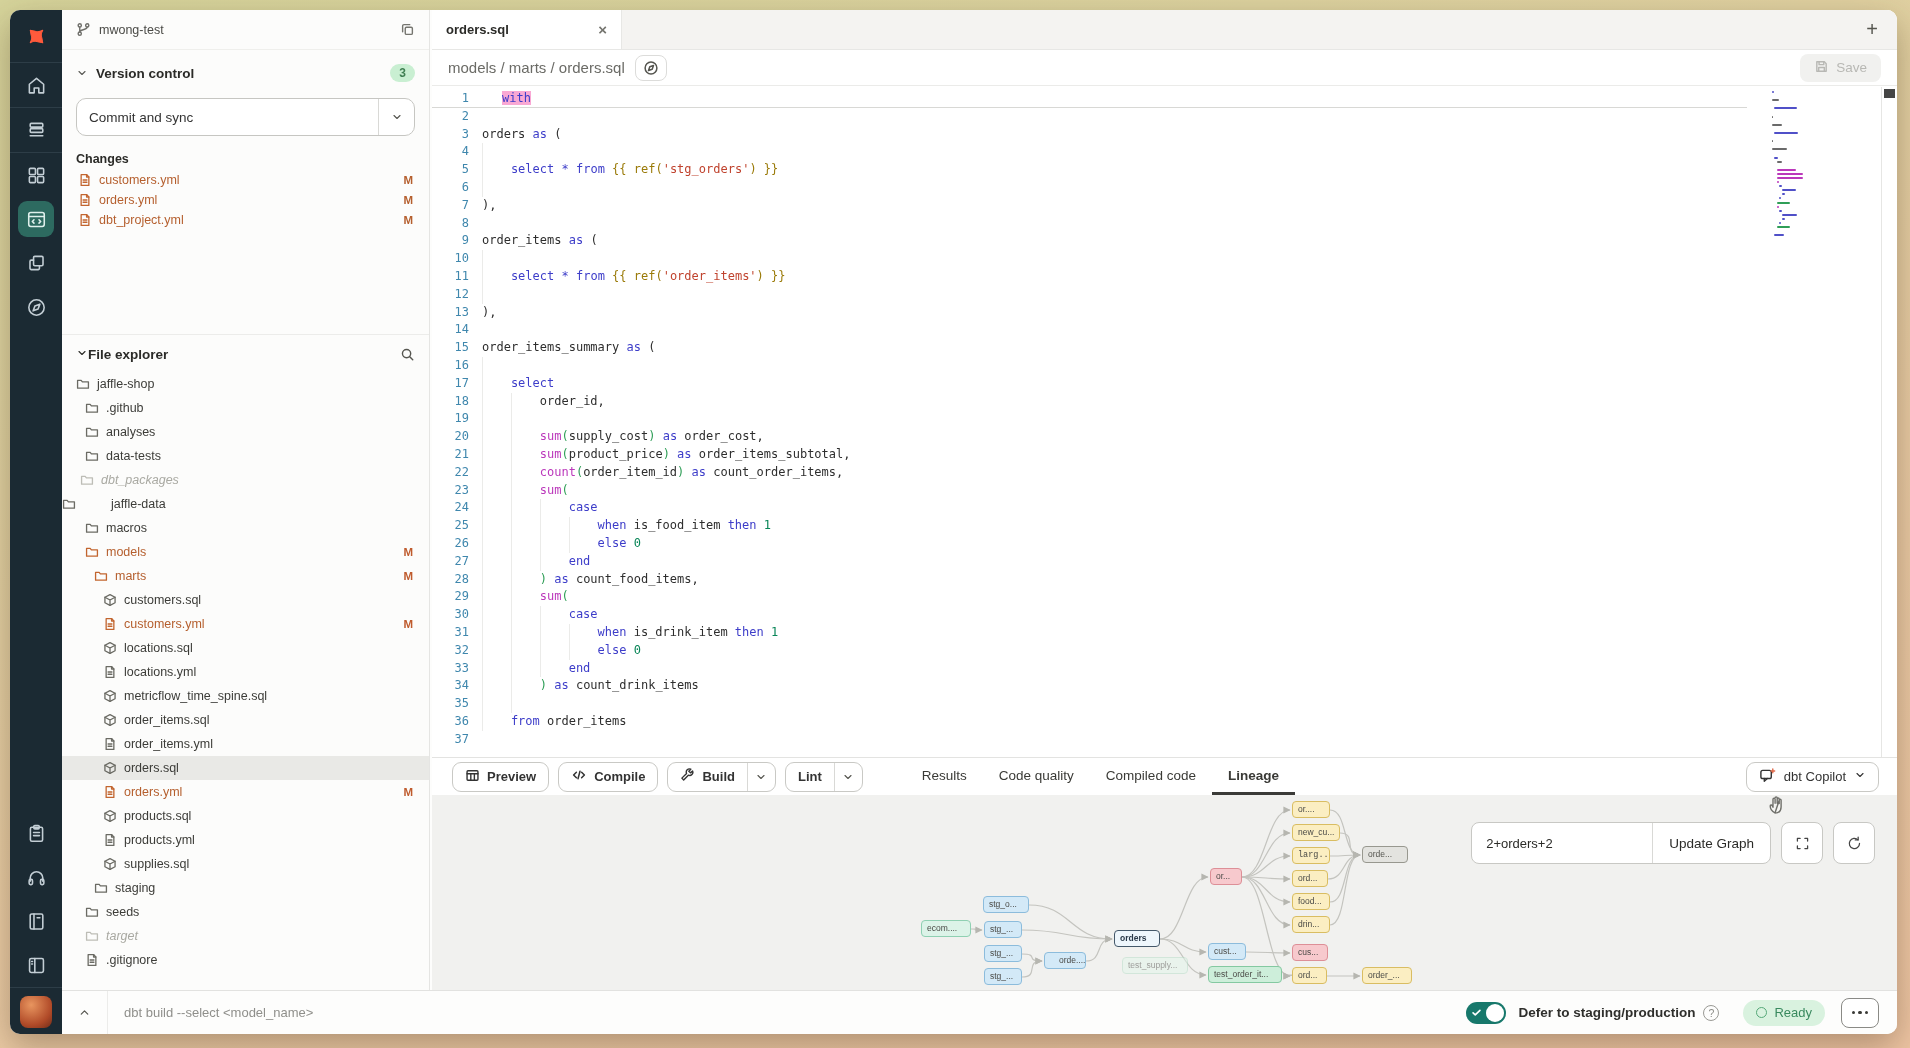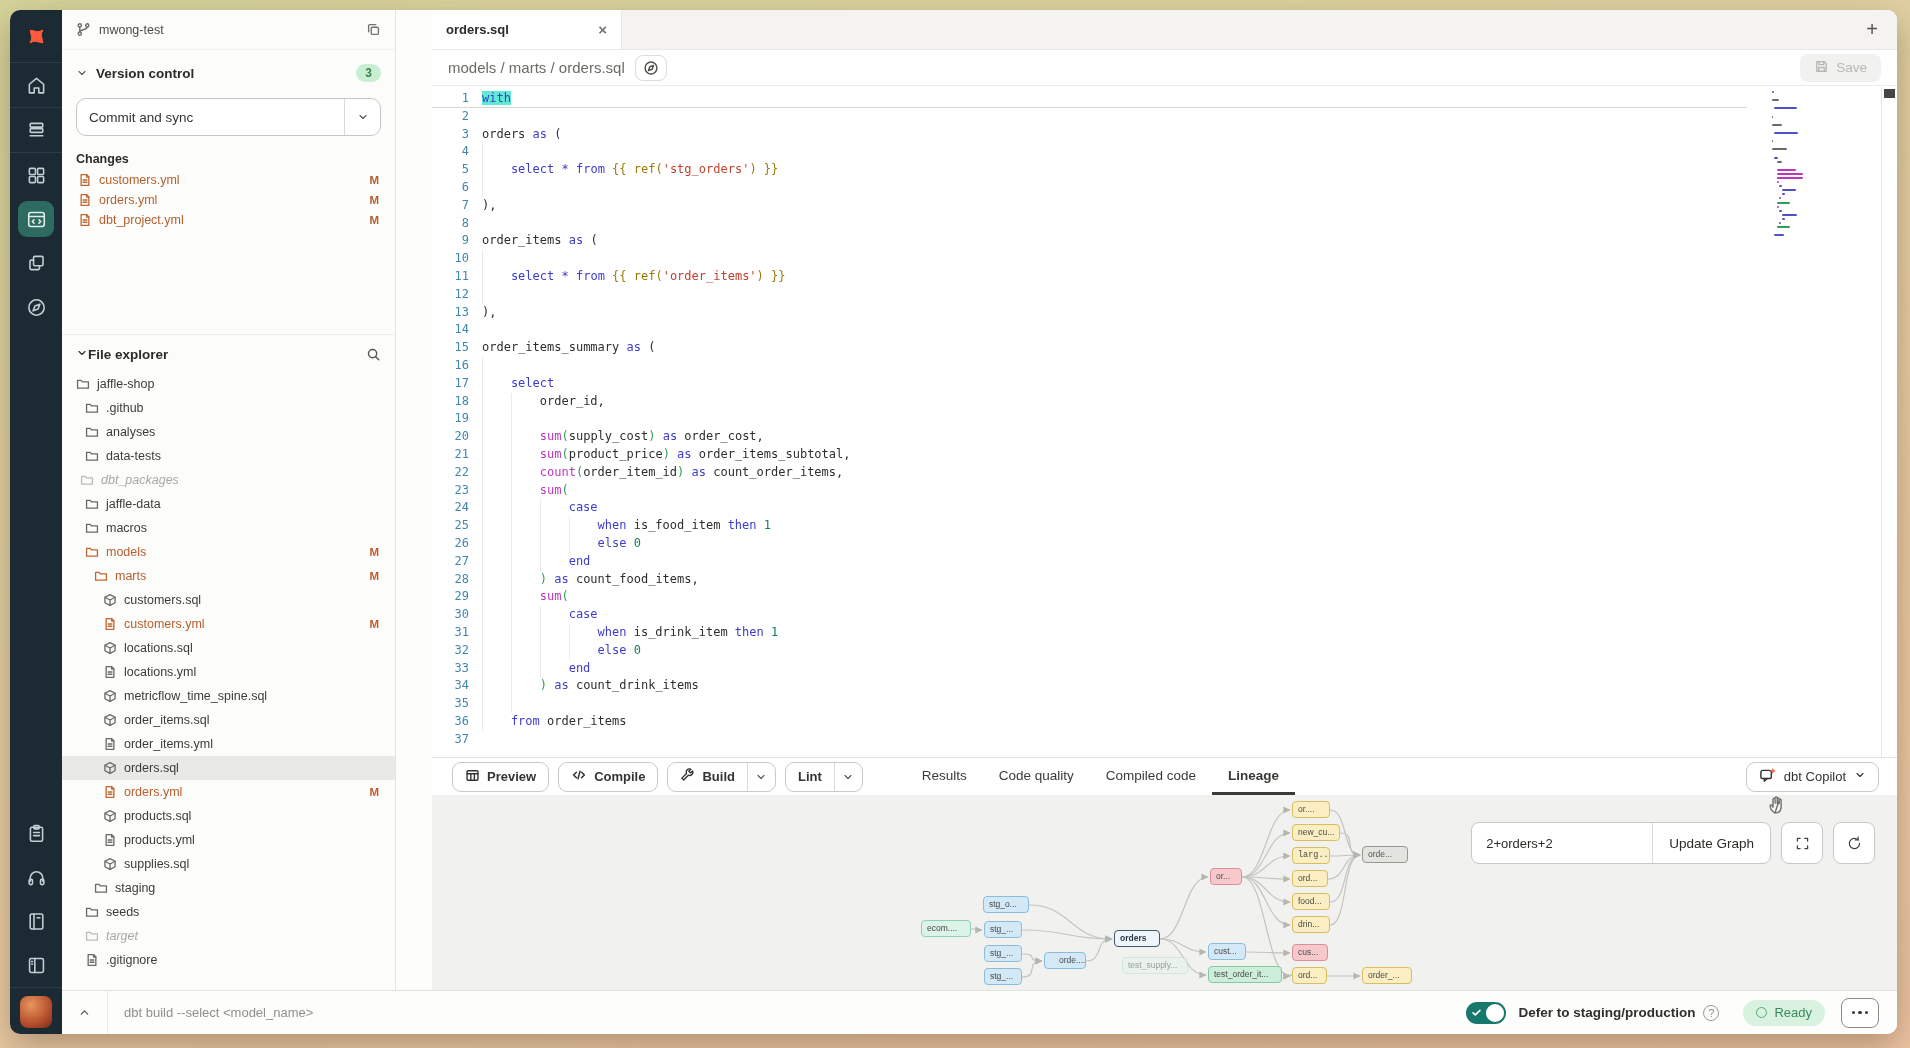--- a/index.html
+++ b/index.html
@@ -14,21 +14,21 @@
   .rail-btn { width:52px; height:44px; display:flex; align-items:center; justify-content:center; color:#c3ced5; cursor:pointer; }
   .rail-btn svg { width:21px; height:21px; }
   .rail-logo { height:52px; }
   .rail-sep { width:52px; height:1px; background:#2d3d47; }
   .rail-btn.active .pill { background:#2d6a60; border-radius:9px; width:36px; height:36px; display:flex; align-items:center; justify-content:center; color:#dff0ec; }
   .rail-bottom { margin-top:auto; display:flex; flex-direction:column; align-items:center; padding-bottom:6px; }
   .avatar { width:32px; height:32px; border-radius:8px; margin-top:8px;
     background:radial-gradient(circle at 35% 28%,#e8955f,#b04a28 65%,#722c18); cursor:pointer; }
 
   
-  .sidebar { position:absolute; left:52px; top:0; width:334px; height:980px; background:#fcfcfb; border-right:1px solid #e5e5e3; overflow:hidden; font-size:12.5px; color:#3c3c38; }
+  .sidebar { position:absolute; left:52px; top:0; width:368px; height:980px; background:#fcfcfb; border-right:1px solid #e5e5e3; overflow:hidden; font-size:12.5px; color:#3c3c38; }
   .sb-top { height:40px; display:flex; align-items:center; padding:0 14px; border-bottom:1px solid #efefec; color:#4a4a46; }
   .sb-top .ic { color:#6f6f6a; margin-right:8px; display:flex; }
   .sb-top .copy { margin-left:auto; color:#75756f; cursor:pointer; display:flex; }
   .sec-head { display:flex; align-items:center; padding:14px 14px 8px; font-weight:bold; font-size:13.5px; color:#2b2b28; }
   .sec-head .chev { color:#5a5a55; margin-right:8px; display:flex; }
   .badge-pill { margin-left:auto; background:#c9efd2; color:#3f7f52; font-size:12px; font-weight:bold; padding:2px 9px; border-radius:10px; }
   .commit-btn { margin:8px 14px 0; height:38px; border:1px solid #c6c6c2; border-radius:10px; background:#fff; display:flex; align-items:stretch; cursor:pointer; }
   .commit-btn .lab { flex:1; display:flex; align-items:center; padding:0 12px; font-size:13.5px; color:#333; }
   .commit-btn .dd { width:36px; border-left:1px solid #d9d9d6; display:flex; align-items:center; justify-content:center; color:#55554f; }
   .changes-label { padding:16px 14px 4px; font-weight:bold; font-size:12.5px; color:#2b2b28; }
@@ -61,21 +61,21 @@
 
   .code-area { position:absolute; left:0; top:77px; right:0; height:670px; overflow:hidden; background:#fff;
     font-family:"DejaVu Sans Mono",monospace; font-size:12px; }
   .crow { display:flex; line-height:17.8px; height:17.8px; margin-right:150px; }
   .crow.cur { border-bottom:1px solid #d8d8d5; }
   .ln { width:50px; padding-right:13px; text-align:right; color:#3f87ad; user-select:none; flex:none; }
   .ct { white-space:pre; }
   .gd { display:inline-block; width:28.9px; height:17.8px; border-left:1px solid #ebebe9; vertical-align:top; }
   .k { color:#3d3dc9; } .f { color:#bb38bb; } .s { color:#c0432e; } .j { color:#9a7a08; }
   .n { color:#098658; } .p { color:#2f9e57; } .d { color:#2e2e2e; }
-  .hl { background:#5eead4; }
+  .hl { background:#f9a8d4;margin-left:20px; }
   .minimap { position:absolute; right:17px; top:4px; width:108px; }
   .mm-line { height:2px; margin-bottom:2.1px; border-radius:1px; }
   .vscroll { position:absolute; right:0; top:0; width:16px; height:100%; border-left:1px solid #e6e6e4; }
   .vthumb { position:absolute; right:2px; top:2px; width:11px; height:9px; background:#454545; }
 
   
   .btoolbar { position:absolute; left:0; top:747px; right:0; height:38px; border-top:1px solid #e3e3e1; background:#fff; display:flex; align-items:center; padding-left:20px; }
   .tbtn { height:30px; border:1px solid #c9c9c5; border-radius:9px; background:#fff; display:flex; align-items:stretch; margin-right:9px; cursor:pointer; }
   .tbtn .main { display:flex; align-items:center; gap:7px; padding:0 12px; font-size:13px; font-weight:bold; color:#333; }
   .tbtn .dd { width:28px; border-left:1px solid #d9d9d6; display:flex; align-items:center; justify-content:center; color:#55554f; }
@@ -332,21 +332,21 @@
               <span>data-tests</span>
             </div>
             <div class="tree-row dim" style="padding-left: 18px;">
               <span class="ic">
                 <svg width="14" height="14" viewBox="0 0 16 16" fill="none" stroke="currentColor" stroke-width="1.5" stroke-linecap="round" stroke-linejoin="round">
                   <path d="M1.8 12.8V3.8h4.1l1.4 1.7h6.9v7.3z"></path>
                 </svg>
               </span>
               <span>dbt_packages</span>
             </div>
-            <div class="tree-row " style="padding-left: 23px;">
+            <div class="tree-row " style=" gap: 28px;">
               <span class="ic">
                 <svg width="14" height="14" viewBox="0 0 16 16" fill="none" stroke="currentColor" stroke-width="1.5" stroke-linecap="round" stroke-linejoin="round">
                   <path d="M1.8 12.8V3.8h4.1l1.4 1.7h6.9v7.3z"></path>
                 </svg>
               </span>
               <span>jaffle-data</span>
             </div>
             <div class="tree-row " style="padding-left: 23px;">
               <span class="ic">
                 <svg width="14" height="14" viewBox="0 0 16 16" fill="none" stroke="currentColor" stroke-width="1.5" stroke-linecap="round" stroke-linejoin="round">

